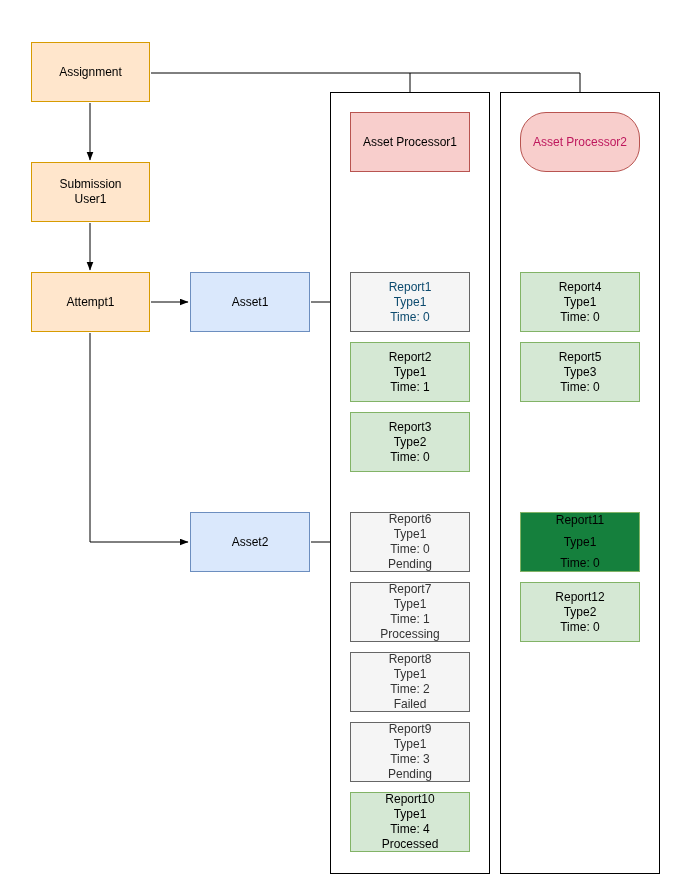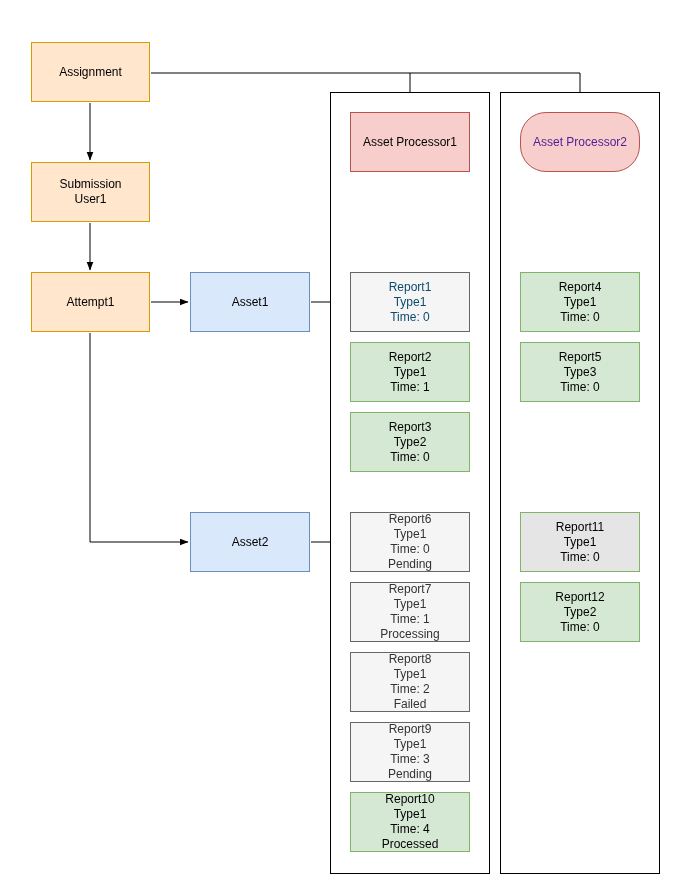--- a/index.html
+++ b/index.html
@@ -87,21 +87,21 @@
       </div>
       <div class="node" style="left: 190px; top: 260px; width: 120px; height: 60px; background: rgb(218, 232, 252); border-color: rgb(108, 142, 191); color: rgb(0, 0, 0);">
         <span>Asset1</span>
       </div>
       <div class="node" style="left: 190px; top: 500px; width: 120px; height: 60px; background: rgb(218, 232, 252); border-color: rgb(108, 142, 191); color: rgb(0, 0, 0);">
         <span>Asset2</span>
       </div>
       <div class="node" style="left: 350px; top: 100px; width: 120px; height: 60px; background: rgb(248, 206, 204); border-color: rgb(184, 84, 80); color: rgb(0, 0, 0); text-align: center;">
         <span>Asset Processor1</span>
       </div>
-      <div class="node" style="left: 520px; top: 100px; width: 120px; height: 60px; background: rgb(248, 206, 204); border-color: rgb(184, 84, 80); color: #4c1d95; border-radius: 26px;">
+      <div class="node" style="left: 520px; top: 100px; width: 120px; height: 60px; background: rgb(248, 206, 204); border-color: rgb(184, 84, 80); color: #be185d; border-radius: 26px;">
         <span>Asset Processor2</span>
       </div>
       <div class="node" style="left: 350px; top: 260px; width: 120px; height: 60px; background: rgb(245, 245, 245); border-color: rgb(102, 102, 102); color: #0c4a6e;">
         <span>Report1</span>
         <span>Type1</span>
         <span>Time: 0</span>
       </div>
       <div class="node" style="left: 350px; top: 330px; width: 120px; height: 60px; background: rgb(213, 232, 212); border-color: rgb(130, 179, 102); color: rgb(0, 0, 0); align-items: center;">
         <span>Report2</span>
         <span>Type1</span>
@@ -145,21 +145,21 @@
       <div class="node" style="left: 520px; top: 260px; width: 120px; height: 60px; background: rgb(213, 232, 212); border-color: rgb(130, 179, 102); color: rgb(0, 0, 0);">
         <span>Report4</span>
         <span>Type1</span>
         <span>Time: 0</span>
       </div>
       <div class="node" style="left: 520px; top: 330px; width: 120px; height: 60px; background: rgb(213, 232, 212); border-color: rgb(130, 179, 102); color: rgb(0, 0, 0);">
         <span>Report5</span>
         <span>Type3</span>
         <span>Time: 0</span>
       </div>
-      <div class="node" style="left: 520px; top: 500px; width: 120px; height: 60px; background: #e5e5e5; border-color: rgb(130, 179, 102); color: rgb(0, 0, 0);">
+      <div class="node" style="left: 520px; top: 500px; width: 120px; height: 60px; background: #15803d; border-color: rgb(130, 179, 102); color: rgb(0, 0, 0); justify-content: space-between;">
         <span>Report11</span>
         <span>Type1</span>
         <span>Time: 0</span>
       </div>
       <div class="node" style="left: 520px; top: 570px; width: 120px; height: 60px; background: rgb(213, 232, 212); border-color: rgb(130, 179, 102); color: rgb(0, 0, 0);">
         <span>Report12</span>
         <span>Type2</span>
         <span>Time: 0</span>
       </div>
     </div>

